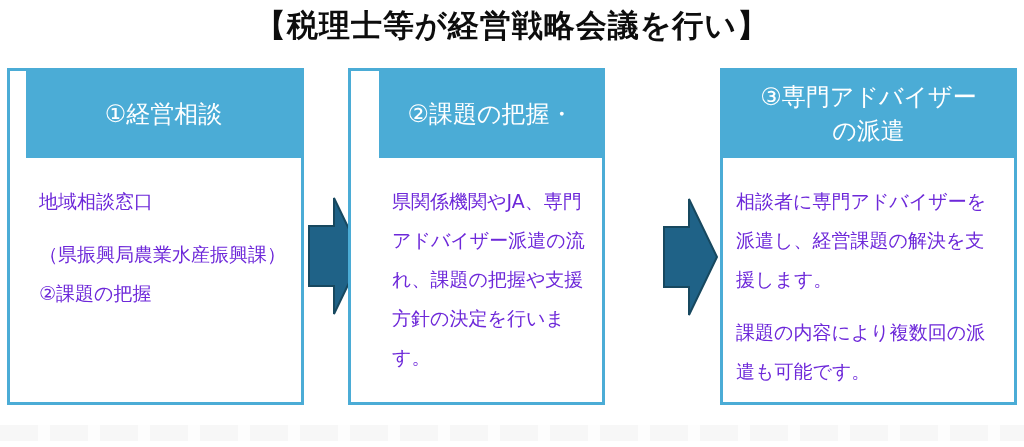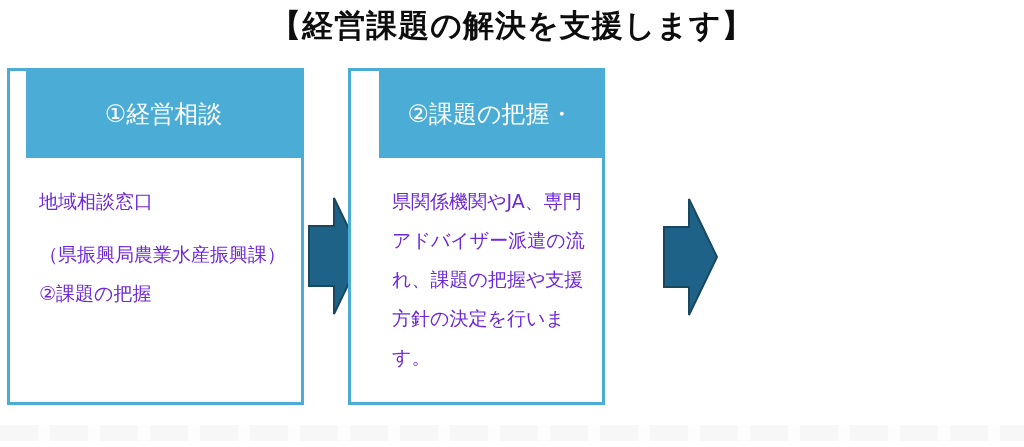--- a/index.html
+++ b/index.html
@@ -78,21 +78,21 @@
     background: repeating-linear-gradient(90deg,
       #f7f7f7 0px, #f7f7f7 38px,
       #fdfdfd 38px, #fdfdfd 50px);
   }
 </style>
 </head>
 <body>
 
 <div class="canvas">
 
-  <div class="title">【経営課題の解決を支援します】</div>
+  <div class="title">【税理士等が経営戦略会議を行い】</div>
 
   <div class="step-box box-1">
     <div class="step-header">
       <span class="hline">①経営相談</span>
 
     </div>
     <div class="step-body">
       <p>地域相談窓口</p>
       <p>（県振興局農業水産振興課）②課題の把握</p>
     </div>
@@ -108,16 +108,26 @@
     </div>
     <div class="step-body">
       <p>県関係機関やJA、専門アドバイザー派遣の流れ、課題の把握や支援方針の決定を行います。</p>
     </div>
   </div>
 
   <svg class="flow-arrow arrow-2" viewBox="0 0 56 122">
     <polygon points="1,31 26,31 26,3 54,61 26,119 26,91 1,91" fill="#1f6287" stroke="#17485f" stroke-width="2" stroke-linejoin="miter"></polygon>
   </svg>
 
+  <div class="step-box box-3">
+    <div class="step-header">
+      <span class="hline">③専門アドバイザー</span>
+      <span class="hline">の派遣</span>
+    </div>
+    <div class="step-body">
+      <p>相談者に専門アドバイザーを派遣し、経営課題の解決を支援します。</p>
+      <p>課題の内容により複数回の派遣も可能です。</p>
+    </div>
+  </div>
 
   <div class="cutoff-strip"></div>
 
 </div>
 
 </body></html>

